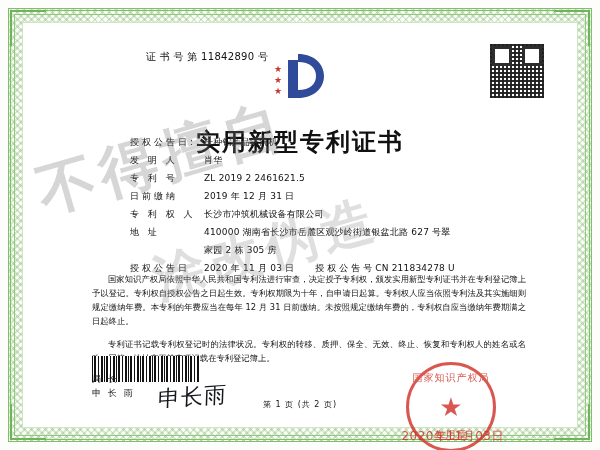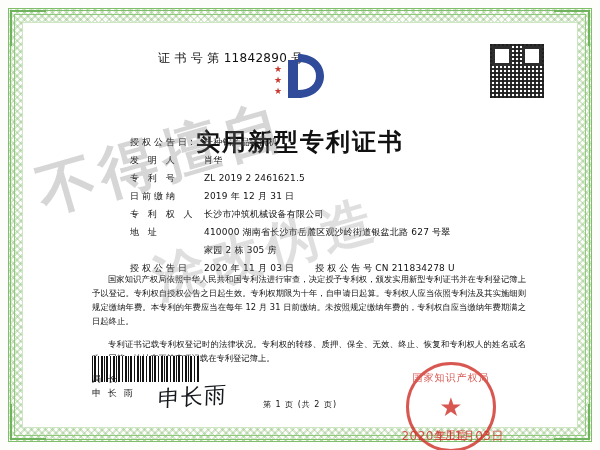--- a/index.html
+++ b/index.html
@@ -57,23 +57,23 @@
   }
 
   
   .top-row {
     position: absolute;
     left: 0; top: 14px; right: 0;
     height: 60px;
   }
   .cert-no {
     position: absolute;
-    left: 128px;
+    left: 116px;
     top: 6px;
-    font-size: 12px;
+    font-size: 10px;
     letter-spacing: 0.3px;
     color: #111;
     font-family: "DejaVu Sans", sans-serif;
   }
   .qr {
     position: absolute;
     right: 26px;
     top: 0px;
     width: 54px; height: 54px;
     background:

